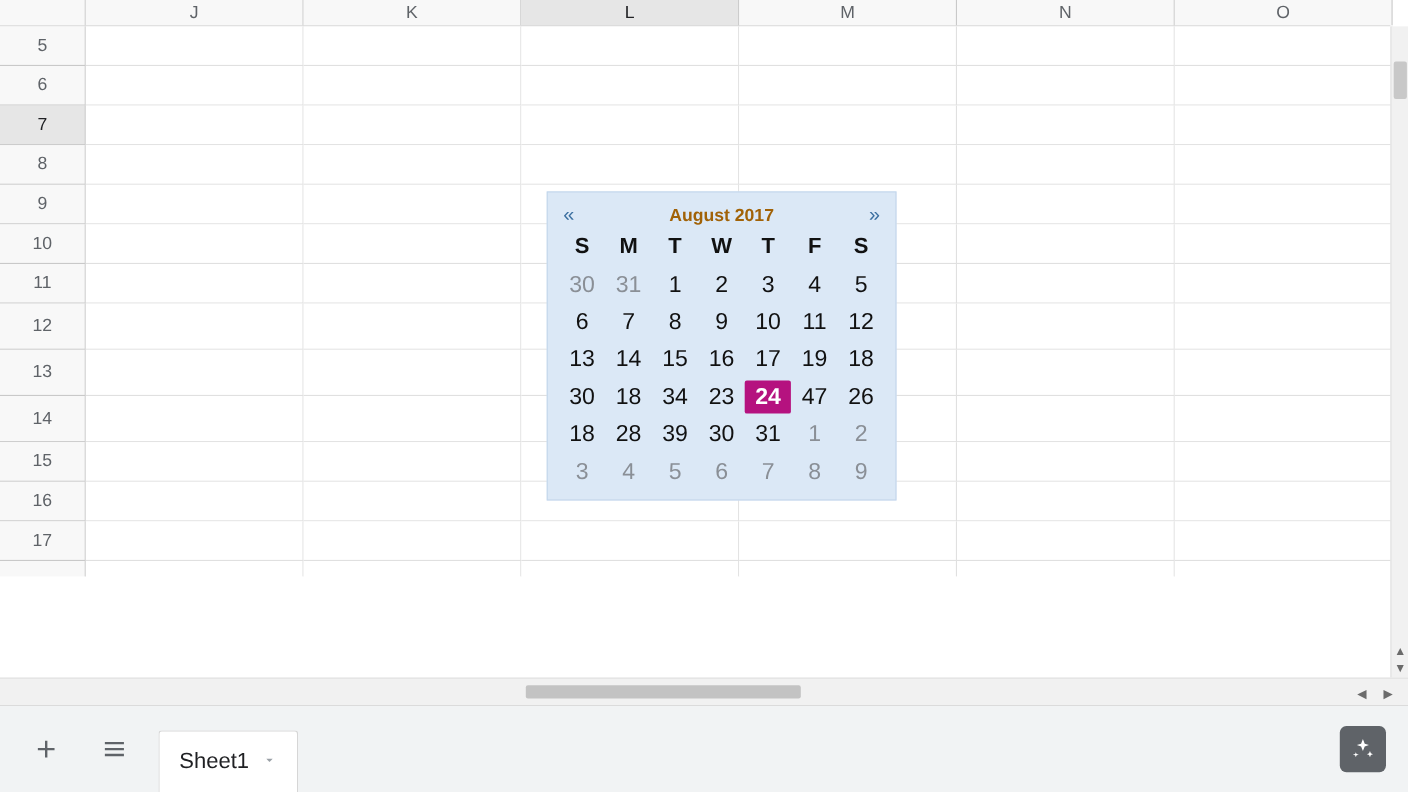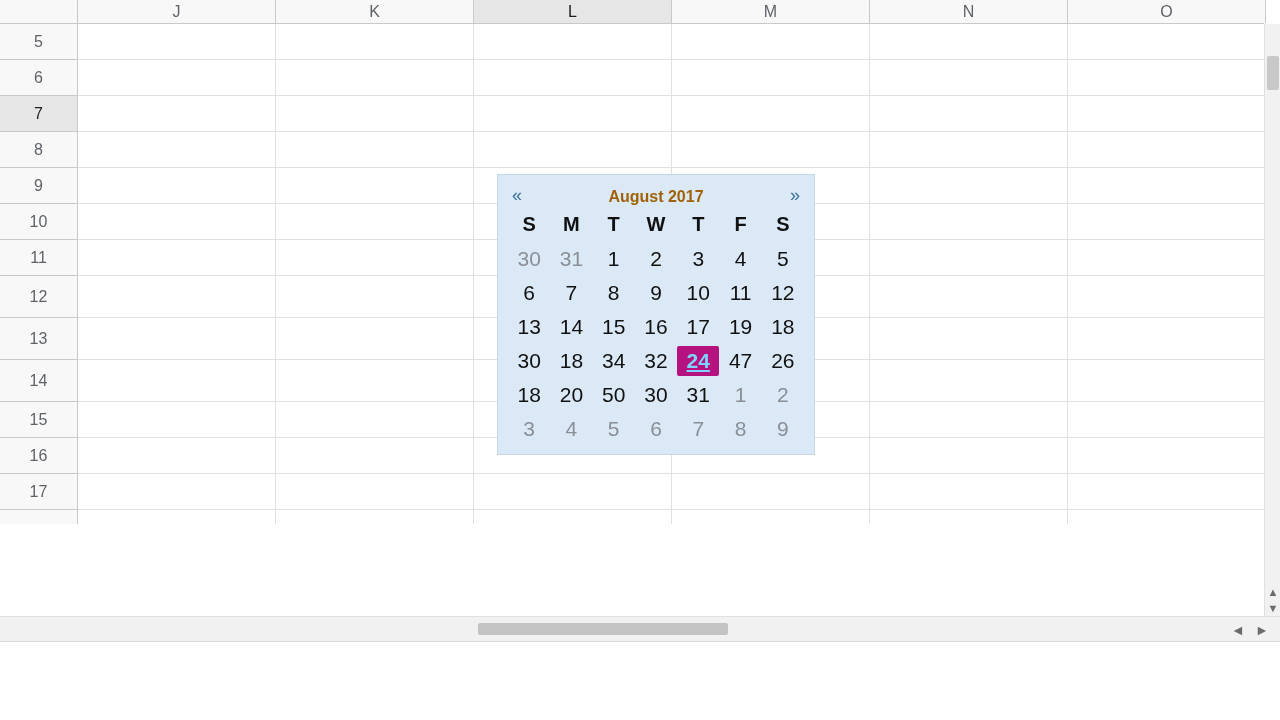--- a/index.html
+++ b/index.html
@@ -163,23 +163,22 @@
   .dp-day {
     font-size: 21px;
     color: #111;
     padding: 3px 0;
     cursor: pointer;
     border-radius: 2px;
   }
   .dp-day.muted { color: #8a8f96; }
   .dp-day.selected {
     background: #b5127f;
-    color: #7dd3fc;
+    color: #ffffff;
     font-weight: bold;
-    text-decoration: underline;
   }
 
   
   .vscroll {
     position: absolute;
     right: 0; top: 24px;
     width: 16px;
     bottom: 104px;
     background: #f1f1f1;
     border-left: 1px solid #e0e0e0;
@@ -455,27 +454,27 @@
         <div class="dp-day">13</div>
         <div class="dp-day">14</div>
         <div class="dp-day">15</div>
         <div class="dp-day">16</div>
         <div class="dp-day">17</div>
         <div class="dp-day">19</div>
         <div class="dp-day">18</div>
         <div class="dp-day">30</div>
         <div class="dp-day">18</div>
         <div class="dp-day">34</div>
-        <div class="dp-day">32</div>
+        <div class="dp-day">23</div>
         <div class="dp-day selected">24</div>
         <div class="dp-day">47</div>
         <div class="dp-day">26</div>
         <div class="dp-day">18</div>
-        <div class="dp-day">20</div>
-        <div class="dp-day">50</div>
+        <div class="dp-day">28</div>
+        <div class="dp-day">39</div>
         <div class="dp-day">30</div>
         <div class="dp-day">31</div>
         <div class="dp-day muted">1</div>
         <div class="dp-day muted">2</div>
         <div class="dp-day muted">3</div>
         <div class="dp-day muted">4</div>
         <div class="dp-day muted">5</div>
         <div class="dp-day muted">6</div>
         <div class="dp-day muted">7</div>
         <div class="dp-day muted">8</div>
@@ -490,14 +489,39 @@
   </div>
 
   <div class="hscroll">
     <div class="hscroll-track">
       <div class="hscroll-thumb"></div>
     </div>
     <div class="hscroll-btn hscroll-left">◄</div>
     <div class="hscroll-btn hscroll-right">►</div>
   </div>
 
+  <div class="tabbar">
+    <div class="tb-btn">
+      <svg class="icon" viewBox="0 0 24 24">
+          <path fill="#5f6368" d="M11 5h2v6h6v2h-6v6h-2v-6H5v-2h6z"></path>
+        </svg>
+    </div>
+    <div class="tb-btn">
+      <svg class="icon" viewBox="0 0 24 24">
+          <path fill="#5f6368" d="M4 6h16v2H4zm0 5h16v2H4zm0 5h16v2H4z"></path>
+        </svg>
+    </div>
+    <div class="sheet-tab">
+      <span>Sheet1</span>
+      <span class="sheet-menu">
+        <svg width="14" height="14" viewBox="0 0 24 24">
+            <path fill="#9aa0a6" d="M7 10l5 5 5-5z"></path>
+          </svg>
+      </span>
+    </div>
+    <div class="explore">
+      <svg width="22" height="22" viewBox="0 0 24 24">
+          <path d="M12 2l1.8 4.6L18 8l-4.2 1.4L12 14l-1.8-4.6L6 8l4.2-1.4zM19 14l.9 2.1L22 17l-2.1.9L19 20l-.9-2.1L16 17l2.1-.9zM5 15l.7 1.8L8 17.5l-2.3.7L5 20l-.7-1.8L2 17.5l2.3-.7z"></path>
+        </svg>
+    </div>
+  </div>
 
 </div>
 
 </body></html>

